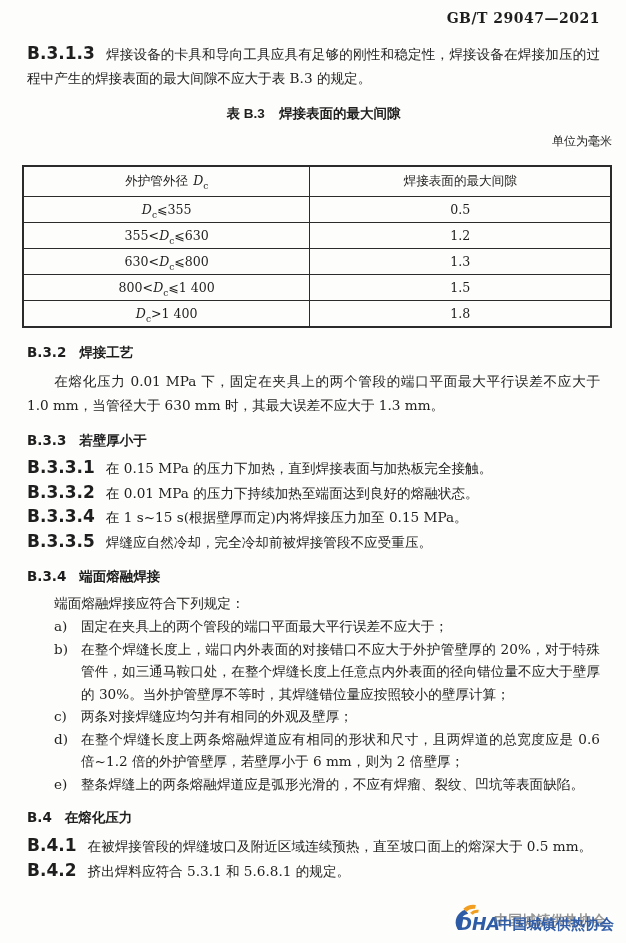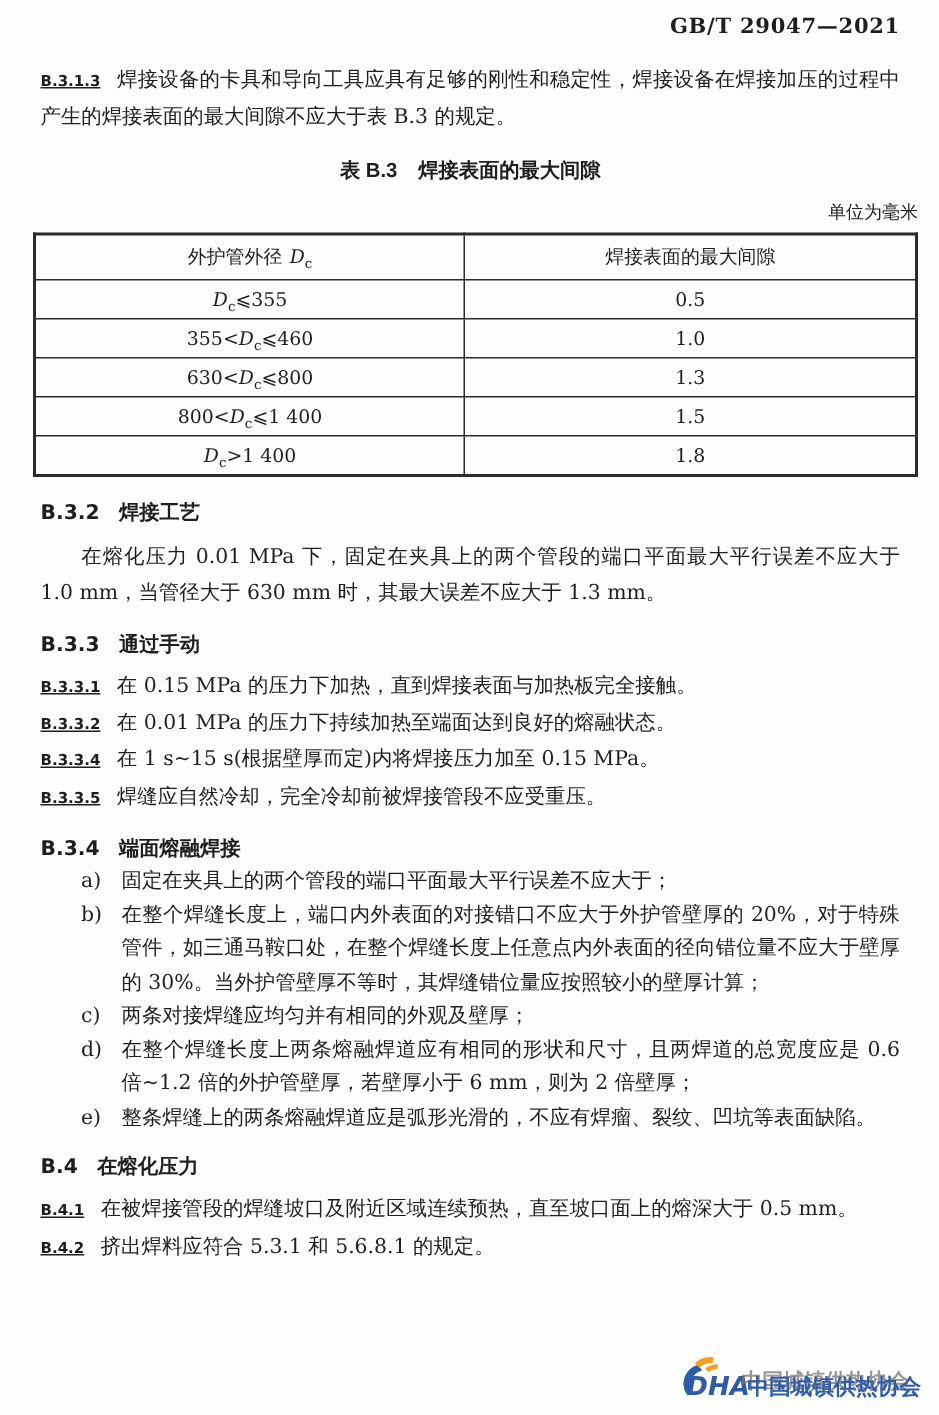--- a/index.html
+++ b/index.html
@@ -21,36 +21,35 @@
     letter-spacing:0.5px;
   }
 
   p.clause {
     margin:0; margin-top:14px;
     font-size:13.6px; line-height:23.5px;
     text-align:justify;
   }
   .num {
     font-family:"DejaVu Sans","Liberation Sans",sans-serif;
-    font-weight:bold; font-size:10px;
+    font-weight:bold; font-size:17px;
     margin-right:11px;
     white-space:nowrap;
-    text-decoration:underline;
   }
 
   .tbl-title {
     margin-top:14px;
     text-align:center;
     font-family:Liberation Sans, sans-serif;
     font-weight:bold; font-size:13.5px; line-height:19px;
   }
   .tbl-title .tlabel { margin-right:14px; }
 
   .unit-note {
-    margin-top:10px; margin-bottom:6px;
+    margin-top:10px; margin-bottom:16px;
     text-align:right;
     font-size:12px; line-height:16px;
     width:calc(100% + 17px); margin-left:-5px;
   }
 
   table.b3 {
     width:calc(100% + 17px);
     margin-left:-5px;
     border-collapse:collapse;
     table-layout:fixed;
@@ -137,51 +136,52 @@
         <th><span>外护管外径</span><i class="sym">D</i><sub class="symsub">c</sub></th>
         <th>焊接表面的最大间隙</th>
       </tr>
     </thead>
     <tbody>
       <tr>
         <td><span></span><i class="sym">D</i><sub class="symsub">c</sub><span>⩽355</span></td>
         <td>0.5</td>
       </tr>
       <tr>
-        <td><span>355&lt;</span><i class="sym">D</i><sub class="symsub">c</sub><span>⩽460</span></td>
-        <td>1.0</td>
+        <td><span>355&lt;</span><i class="sym">D</i><sub class="symsub">c</sub><span>⩽630</span></td>
+        <td>1.2</td>
       </tr>
       <tr>
         <td><span>630&lt;</span><i class="sym">D</i><sub class="symsub">c</sub><span>⩽800</span></td>
         <td>1.3</td>
       </tr>
       <tr>
         <td><span>800&lt;</span><i class="sym">D</i><sub class="symsub">c</sub><span>⩽1 400</span></td>
         <td>1.5</td>
       </tr>
       <tr>
         <td><span></span><i class="sym">D</i><sub class="symsub">c</sub><span>&gt;1 400</span></td>
         <td>1.8</td>
       </tr>
     </tbody>
   </table>
 
 
   <h3 class="heading"><span class="hnum">B.3.2</span><span>焊接工艺</span></h3>
   <p class="indent-para">在熔化压力 0.01 MPa 下，固定在夹具上的两个管段的端口平面最大平行误差不应大于 1.0 mm，当管径大于 630 mm 时，其最大误差不应大于 1.3 mm。</p>
 
-  <h3 class="heading" style="margin-top:14px"><span class="hnum">B.3.3</span><span>通过手动</span></h3>
+  <h3 class="heading" style="margin-top:14px"><span class="hnum">B.3.3</span><span>若壁厚小于</span></h3>
   <div class="steps">
     <p class="step"><span class="num">B.3.3.1</span><span>在 0.15 MPa 的压力下加热，直到焊接表面与加热板完全接触。</span></p>
     <p class="step"><span class="num">B.3.3.2</span><span>在 0.01 MPa 的压力下持续加热至端面达到良好的熔融状态。</span></p>
     <p class="step"><span class="num">B.3.3.4</span><span>在 1 s~15 s(根据壁厚而定)内将焊接压力加至 0.15 MPa。</span></p>
     <p class="step"><span class="num">B.3.3.5</span><span>焊缝应自然冷却，完全冷却前被焊接管段不应受重压。</span></p>
   </div>
 
   <h3 class="heading" style="margin-top:13px"><span class="hnum">B.3.4</span><span>端面熔融焊接</span></h3>
+  <p class="list-intro">端面熔融焊接应符合下列规定：</p>
   <div>
     <div class="li">
         <span class="marker">a)</span>
         <span class="txt">固定在夹具上的两个管段的端口平面最大平行误差不应大于；</span>
       </div>
     <div class="li">
         <span class="marker">b)</span>
         <span class="txt">在整个焊缝长度上，端口内外表面的对接错口不应大于外护管壁厚的 20%，对于特殊管件，如三通马鞍口处，在整个焊缝长度上任意点内外表面的径向错位量不应大于壁厚的 30%。当外护管壁厚不等时，其焊缝错位量应按照较小的壁厚计算；</span>
       </div>
     <div class="li">

